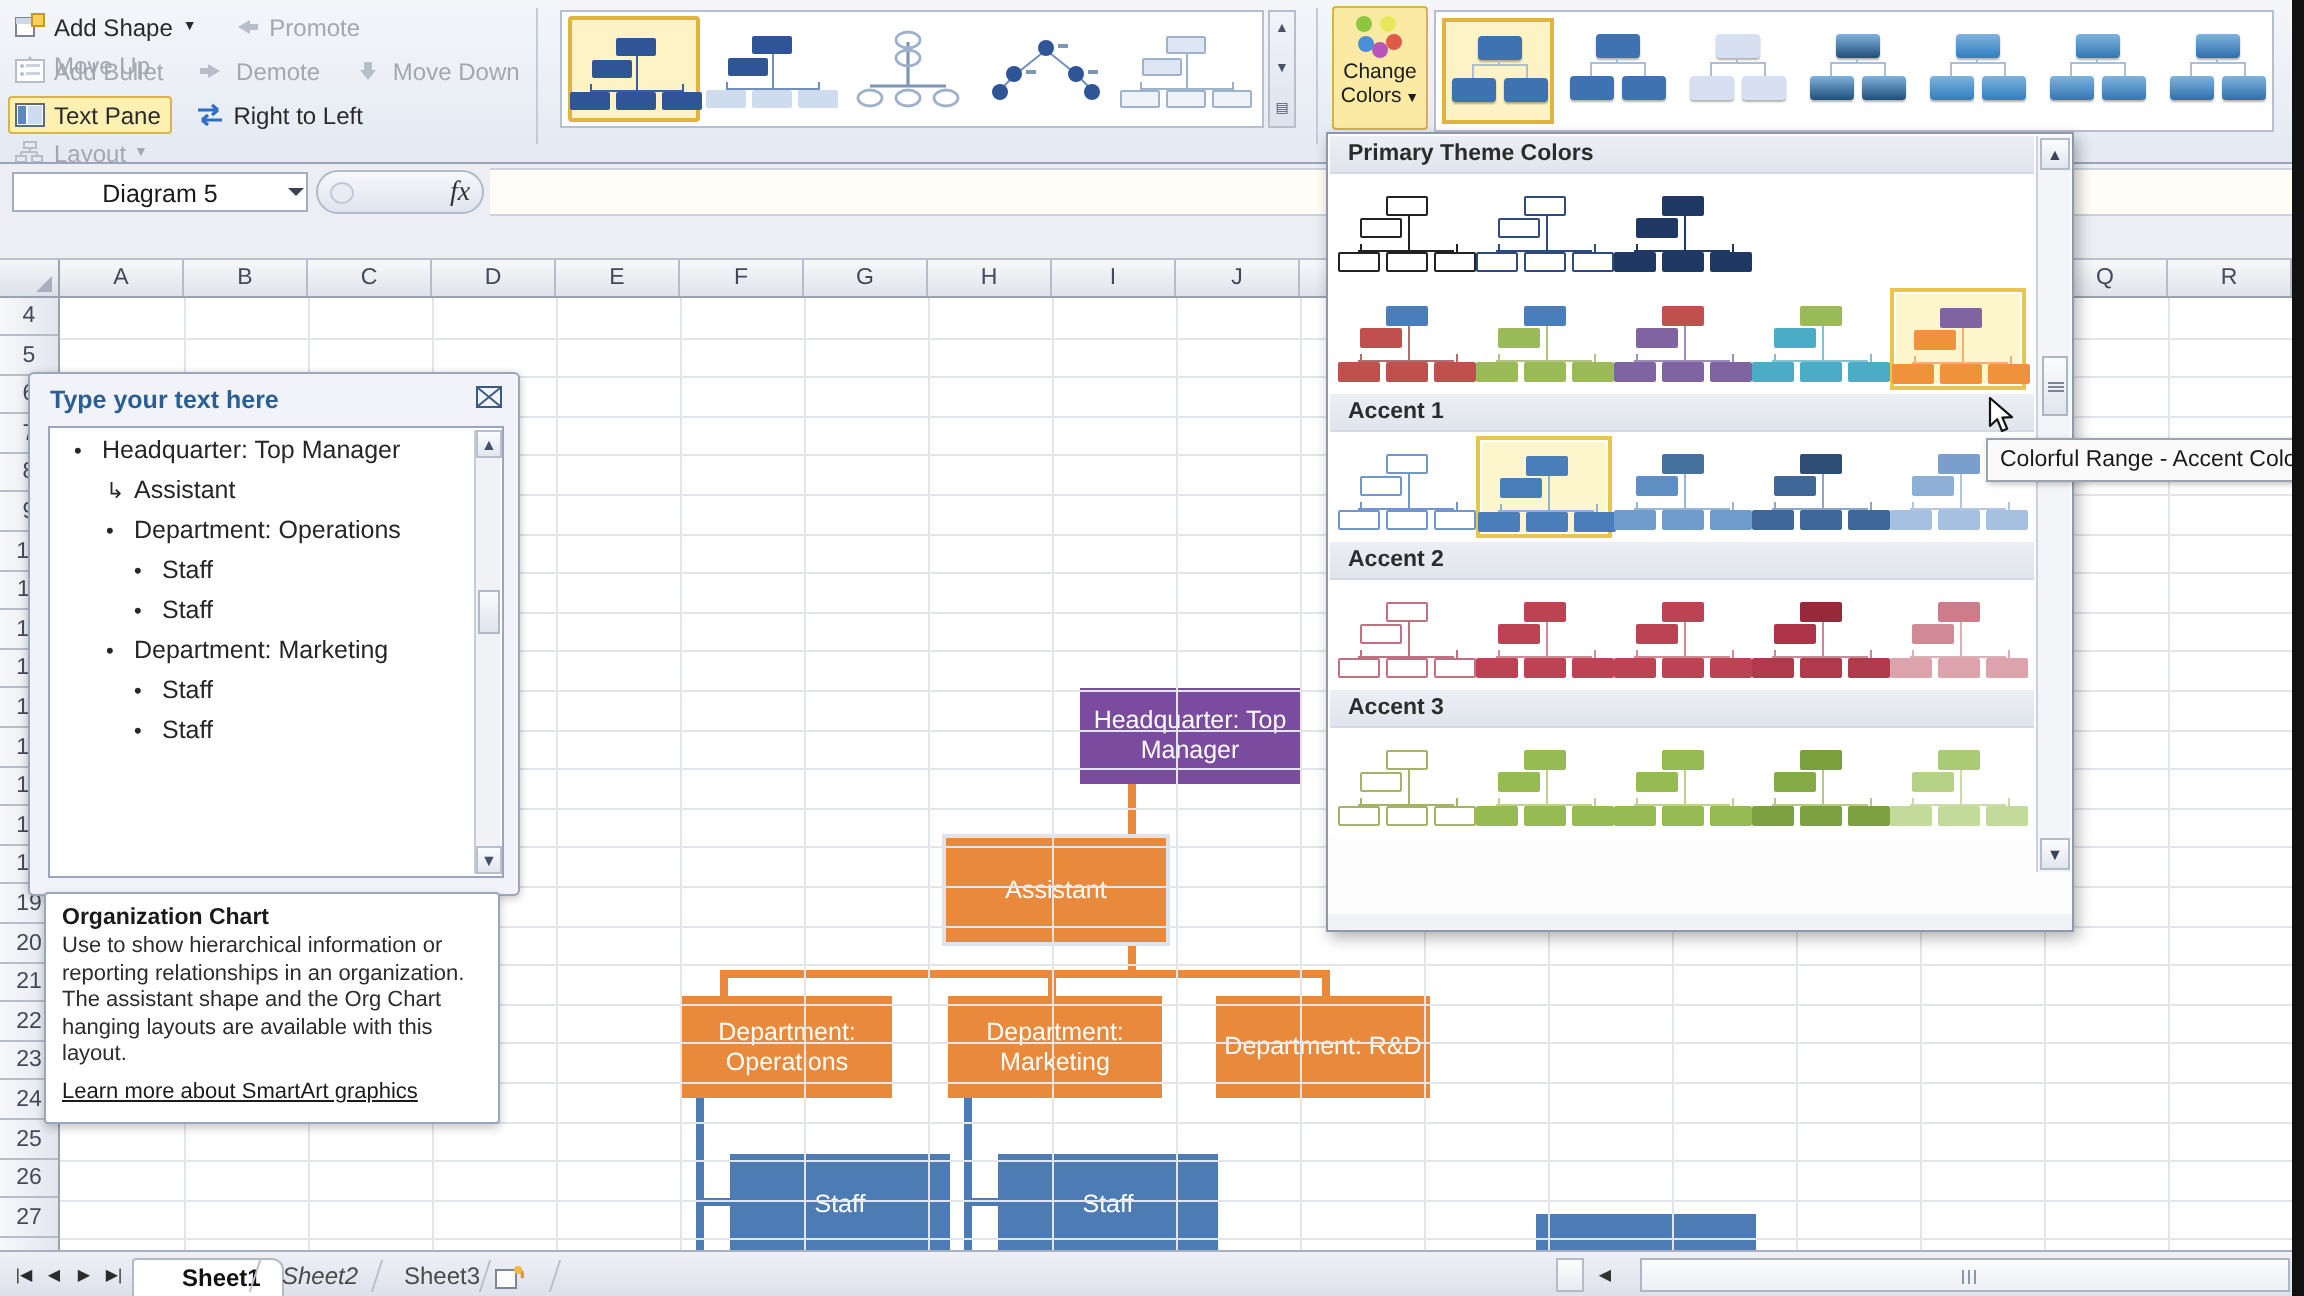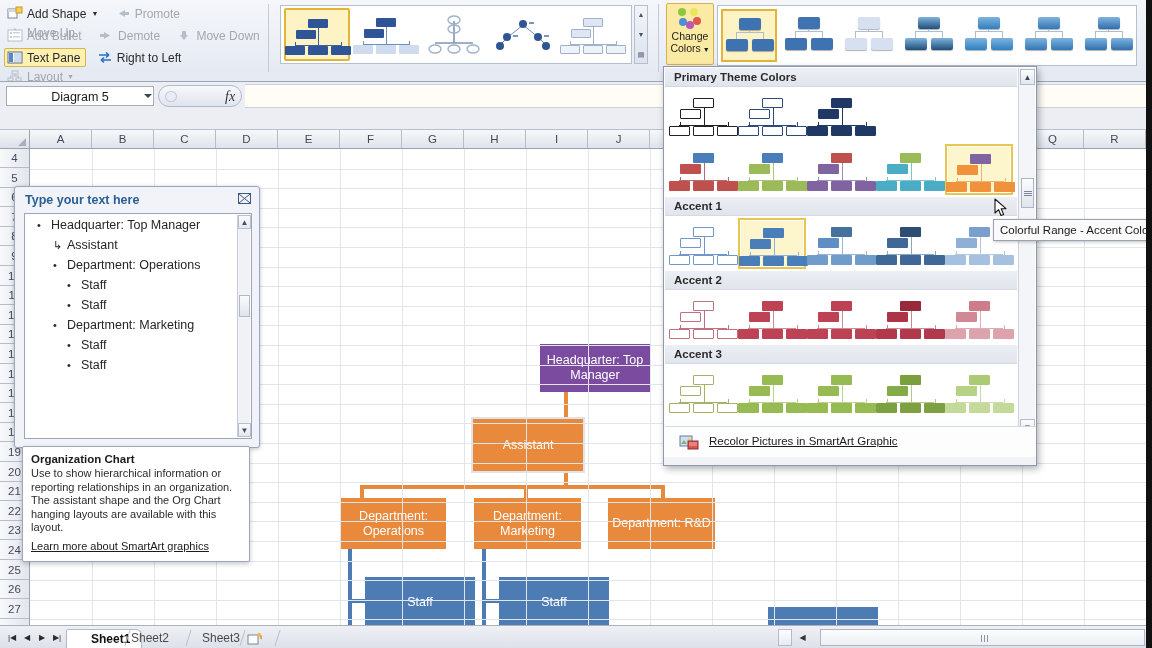--- a/index.html
+++ b/index.html
@@ -1135,52 +1135,40 @@
     <div class="cgsb-btn" style="top:1px;">▲</div>
     <div id="cg-thumb">
       <div id="cg-thumb-grip">
         <span class="gripline" style="top:0;"></span>
         <span class="gripline" style="top:2px;"></span>
         <span class="gripline" style="top:4px;"></span>
       </div>
     </div>
     <div class="cgsb-btn" style="top:351px;">▼</div>
   </div>
-  <div id="cg-footer">
-    <div id="cg-footer-icon">
-      <svg width="20" height="18" viewBox="0 0 20 18">
-          <rect x="1" y="4" width="12" height="10" fill="#cfe0f2" stroke="#5f7ea8"></rect>
-          <path d="M2 12 L5 8 L8 12 Z" fill="#8fae6a"></path>
-          <circle cx="10" cy="7" r="1.6" fill="#f0d060"></circle>
-          <rect x="9" y="9" width="10" height="8" fill="#d9534f" stroke="#8a3330"></rect>
-          <path d="M10 11 h8 M10 13 h8" stroke="#f3b0ae"></path>
-        </svg>
-    </div>
-    <div id="cg-footer-label">Recolor Pictures in SmartArt Graphic</div>
-  </div>
   <div id="cg-gripper"></div>
 </div>
 
 <div id="tooltip">Colorful Range - Accent Colo</div>
 <div id="cursor">
   <svg width="14" height="20" viewBox="0 0 14 20">
       <path d="M1 1 L1 15 L4.6 11.6 L7 17.5 L9.6 16.4 L7.2 10.8 L12 10.6 Z" fill="#fff" stroke="#141414" stroke-width="1.1" stroke-linejoin="round"></path>
     </svg>
 </div>
 
 <div id="bottombar">
   <div id="navbtns">
     <div class="navb" style="left:0;">|◀</div>
     <div class="navb" style="left:15px;">◀</div>
     <div class="navb" style="left:30px;">▶</div>
     <div class="navb" style="left:45px;">▶|</div>
   </div>
   <div class="sheettab active" style="left:66px;padding-left:24px;">Sheet1</div>
   <div class="tabsep" style="left:127px;"></div>
-  <div class="sheettab" style="left:120px;">Sheet2</div>
+  <div class="sheettab" style="left:130px;font-style:italic;">Sheet2</div>
   <div class="tabsep" style="left:188px;"></div>
   <div class="sheettab" style="left:191px;">Sheet3</div>
   <div class="tabsep" style="left:242px;"></div>
   <div class="sheettab" style="left:247px;width:26px;padding:0;">
     <svg width="16" height="14" viewBox="0 0 16 14" style="margin-top:3px;">
         <rect x="1" y="3" width="10" height="9" fill="#fdfdfd" stroke="#7c8799"></rect>
         <path d="M11 2 q4 1 3 5" stroke="#d79a28" fill="none" stroke-width="1.6"></path>
         <circle cx="12" cy="3" r="2" fill="#f0b94a"></circle>
       </svg>
   </div>

